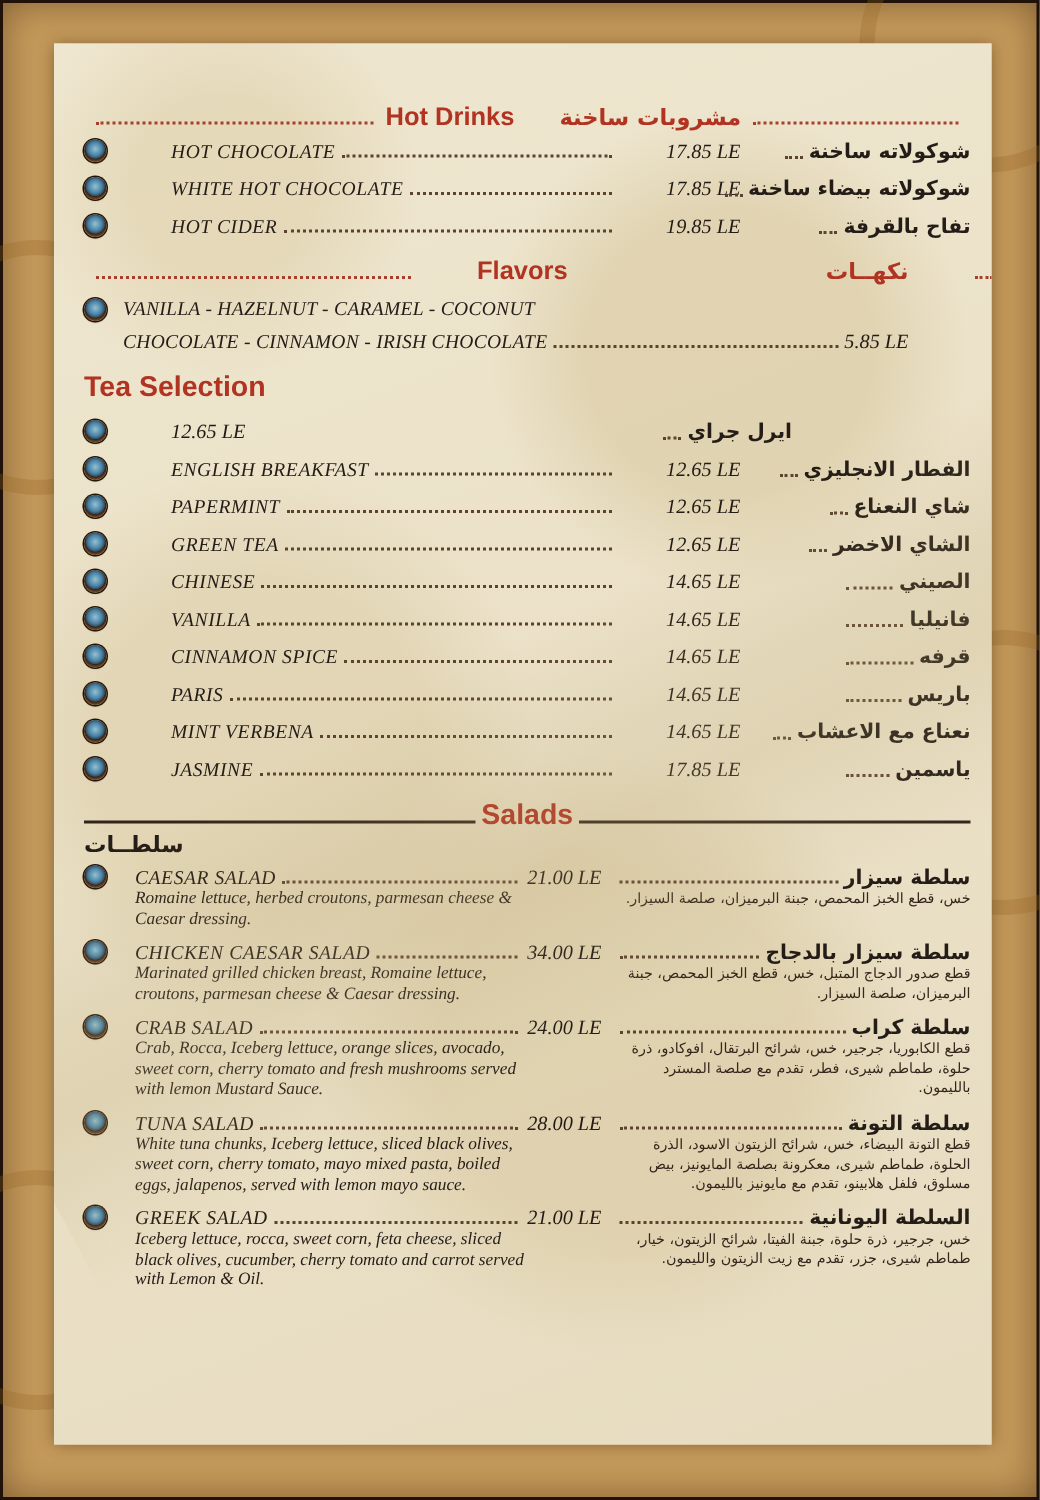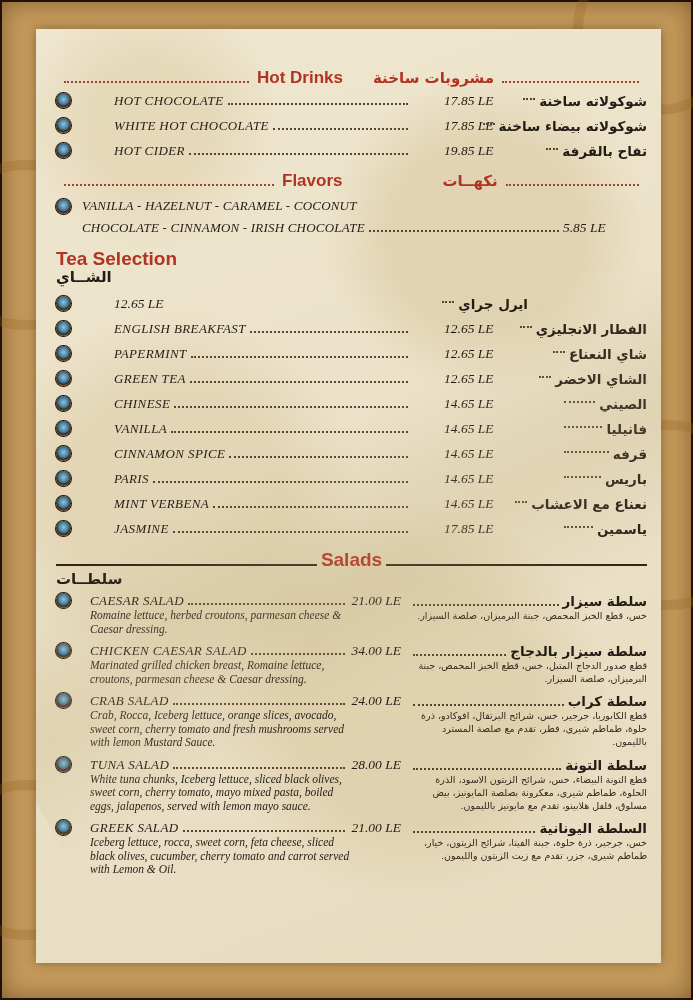--- a/index.html
+++ b/index.html
@@ -53,36 +53,36 @@
   .sec-title-en{font:700 17px "Liberation Sans",sans-serif;color:#b13322;white-space:nowrap;padding:0 4px;}
   .sec-title-ar{font:700 15px "DejaVu Sans",sans-serif;color:#b13322;white-space:nowrap;padding:0 4px;}
   .center-head{text-align:left;}
   .center-head .en{font:700 19px "Liberation Sans",sans-serif;color:#b13322;line-height:20px;}
   .center-head .ar{font:700 15px "DejaVu Sans",sans-serif;color:#241c16;line-height:16px;}
   .rule{flex:1 1 auto;border-top:2px solid #33241a;margin-bottom:5px;}
   .salads-head{display:flex;align-items:baseline;margin-top:8px;}
   
   .row{display:grid;grid-template-columns:26px 298px 84px 1fr;align-items:center;padding:4.5px 0;gap:32px;}
   .cell-en{display:flex;align-items:baseline;min-width:0;}
-  .cell-ar{display:flex;direction:rtl;align-items:center;min-width:0;}
+  .cell-ar{display:flex;direction:rtl;align-items:flex-end;min-width:0;}
   
   .flavor-line{display:flex;align-items:baseline;padding:3px 0 3px 26px;}
   .flavor-line .name-en{letter-spacing:.2px;}
   .flavor-line.first{padding-left:0;display:grid;grid-template-columns:26px 1fr;align-items:center;}
   .flavor-price-pad{flex:0 0 34px;}
   
   .salad{display:grid;grid-template-columns:26px minmax(0,1fr) 238px;column-gap:8px;margin-bottom:7px;align-items:start;}
   .salad .head{display:flex;align-items:baseline;}
   .salad .head .price{margin-left:2px;}
   .desc-en{font:italic 11.5px "Liberation Serif",serif;color:#241c16;line-height:13.5px;max-width:262px;}
   .s-ar{direction:rtl;}
   .s-ar .head{display:flex;align-items:baseline;}
   .desc-ar{font:500 9.5px "DejaVu Sans",sans-serif;color:#35271d;line-height:13px;text-align:right;direction:rtl;}
   .mt-first{margin-top:27px;}
-  .mb6{margin-bottom:6px;} .mt8{margin-top:8px;} .mb4{margin-bottom:4px;} .mt10{margin-top:10px;}
+  .mb6{margin-bottom:6px;} .mt8{margin-top:8px;gap:36px;} .mb4{margin-bottom:4px;} .mt10{margin-top:10px;}
 </style>
 </head>
 <body>
 
 <div class="ornament" style="left:-60px;top:160px;width:150px;height:150px;"></div>
 <div class="ornament" style="right:-70px;top:420px;width:170px;height:170px;"></div>
 <div class="ornament" style="left:-55px;bottom:60px;width:140px;height:140px;"></div>
 <div class="ornament" style="right:-50px;top:-55px;width:150px;height:150px;"></div>
 
 <div class="page">
@@ -150,21 +150,20 @@
   </div>
   <div class="flavor-line">
     <span class="name-en">CHOCOLATE - CINNAMON - IRISH CHOCOLATE</span>
     <span class="dots" style="max-width:190px"></span>
     <span class="price">5.85 LE</span>
     <span class="flavor-price-pad"></span>
   </div>
 
   <div class="center-head mt10 mb6">
     <div class="en">Tea Selection</div>
-    <div class="ar">الشــاي</div>
   </div>
 
   <div>
 
       <div class="row">
         <span class="bullet"></span>
         <span class="price">12.65 LE</span>
         <span class="cell-ar">
           <span class="name-ar">ايرل جراي</span>
           <span class="dots"></span>

